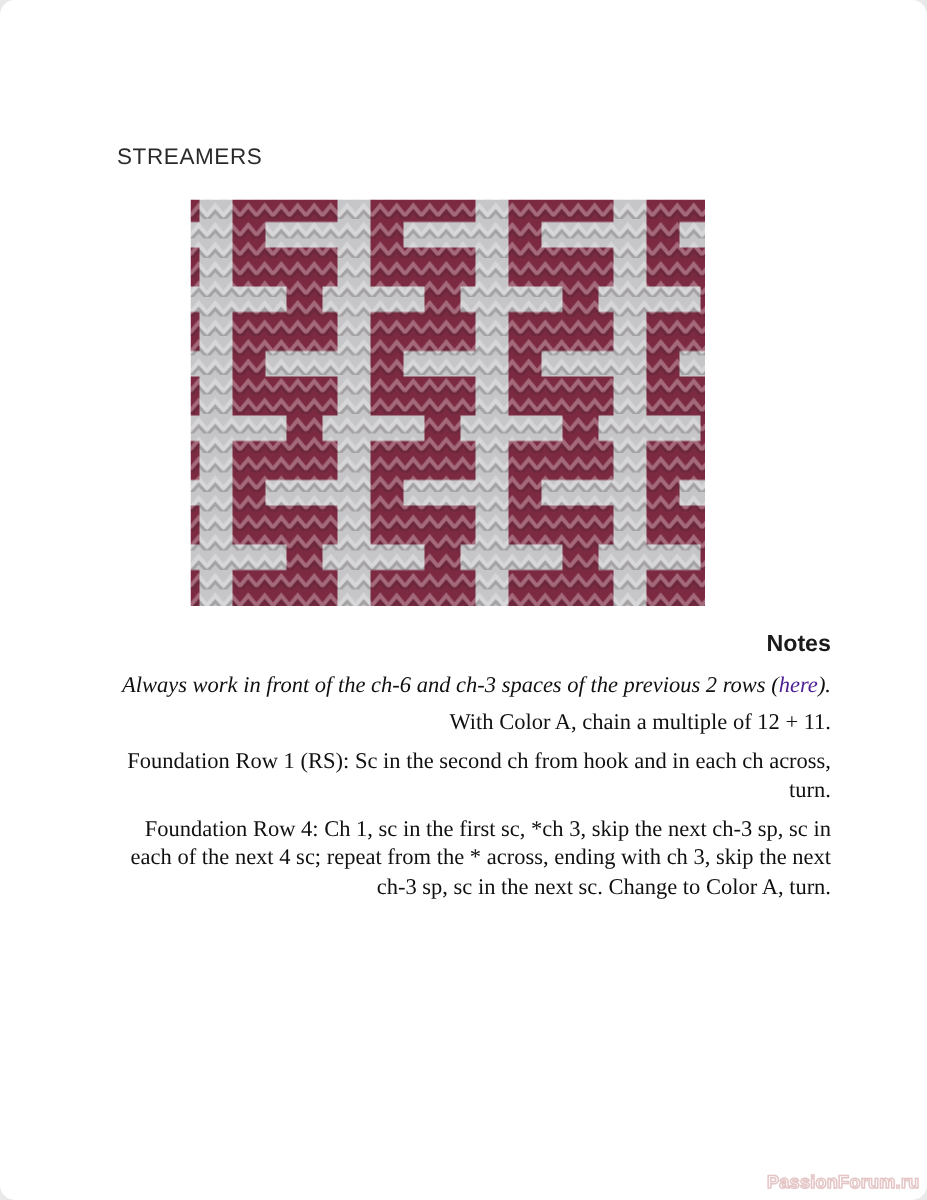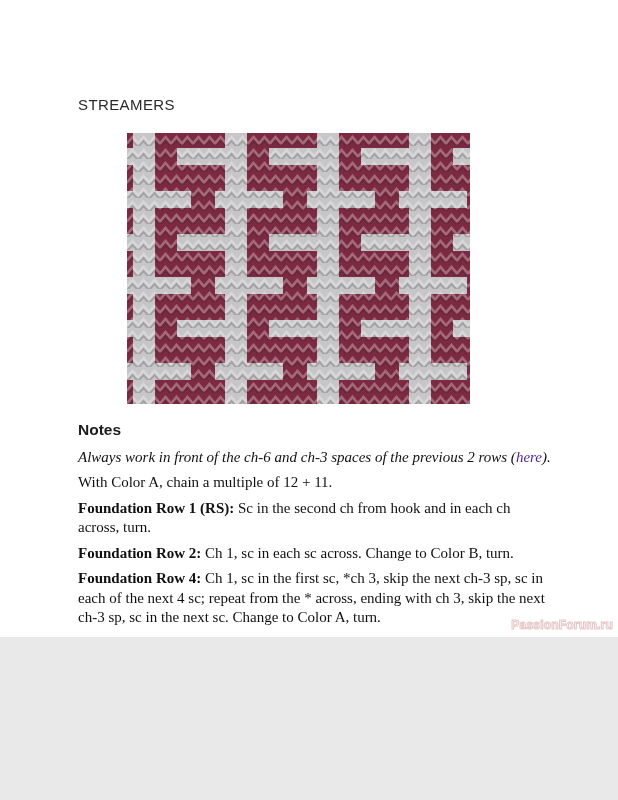--- a/index.html
+++ b/index.html
@@ -1,24 +1,25 @@
 <!DOCTYPE html>
 <html><head>
 <meta charset="utf-8">
 <style>
   html, body { margin: 0; padding: 0; }
   body { background: #e9e9e9; }
   .page {
     position: relative;
     width: 618px;
-    height: 637px;
+    height: 800px;
     margin: 0 auto;
     background: #ffffff;
     overflow: hidden;
     font-family: "Liberation Serif", serif;
+    border-radius: 10px;
   }
   .title {
     position: absolute;
     left: 78px;
     top: 96px;
     font-family: "Liberation Sans", sans-serif;
     font-size: 15px;
     letter-spacing: 0.4px;
     color: #2a2a2a;
   }
@@ -31,31 +32,32 @@
   }
   .photo svg { display: block; }
   .content {
     position: absolute;
     left: 78px;
     top: 420px;
     width: 476px;
     color: #101010;
     font-size: 15px;
     line-height: 19.5px;
+    text-align: right;
   }
   .notes-heading {
     font-family: "Liberation Sans", sans-serif;
     font-size: 15.5px;
     font-weight: 700;
     color: #1b1b1b;
     margin: 0 0 8px 0;
   }
   .content p { margin: 0 0 6px 0; }
   .italic { font-style: italic; }
-  .row-label { font-weight: 700; }
+  .row-label { font-weight: 400; }
   .link {
     color: #4c1d95;
     font-style: italic;
     text-decoration: none;
     cursor: pointer;
   }
   .watermark {
     position: absolute;
     right: 5px;
     bottom: 5px;
@@ -99,21 +101,20 @@
   <div class="content">
     <h2 class="notes-heading">Notes</h2>
 
 
     <p class="italic"><span>Always work in front of the ch-6 and ch-3 spaces of the previous 2 rows (</span><a class="link">here</a><span>).</span></p>
 
     <p>With Color A, chain a multiple of 12 + 11.</p>
 
     <p><span class="row-label">Foundation Row 1 (RS):</span><span> Sc in the second ch from hook and in each ch across, turn.</span></p>
 
-    <p><span class="row-label">Foundation Row 2:</span><span> Ch 1, sc in each sc across. Change to Color B, turn.</span></p>
 
 
     <p><span class="row-label">Foundation Row 4:</span><span> Ch 1, sc in the first sc, *ch 3, skip the next ch-3 sp, sc in each of the next 4 sc; repeat from the * across, ending with ch 3, skip the next ch-3 sp, sc in the next sc. Change to Color A, turn.</span></p>
   </div>
 
   <div class="watermark">PassionForum.ru</div>
 
 </div>
 
 </body></html>

